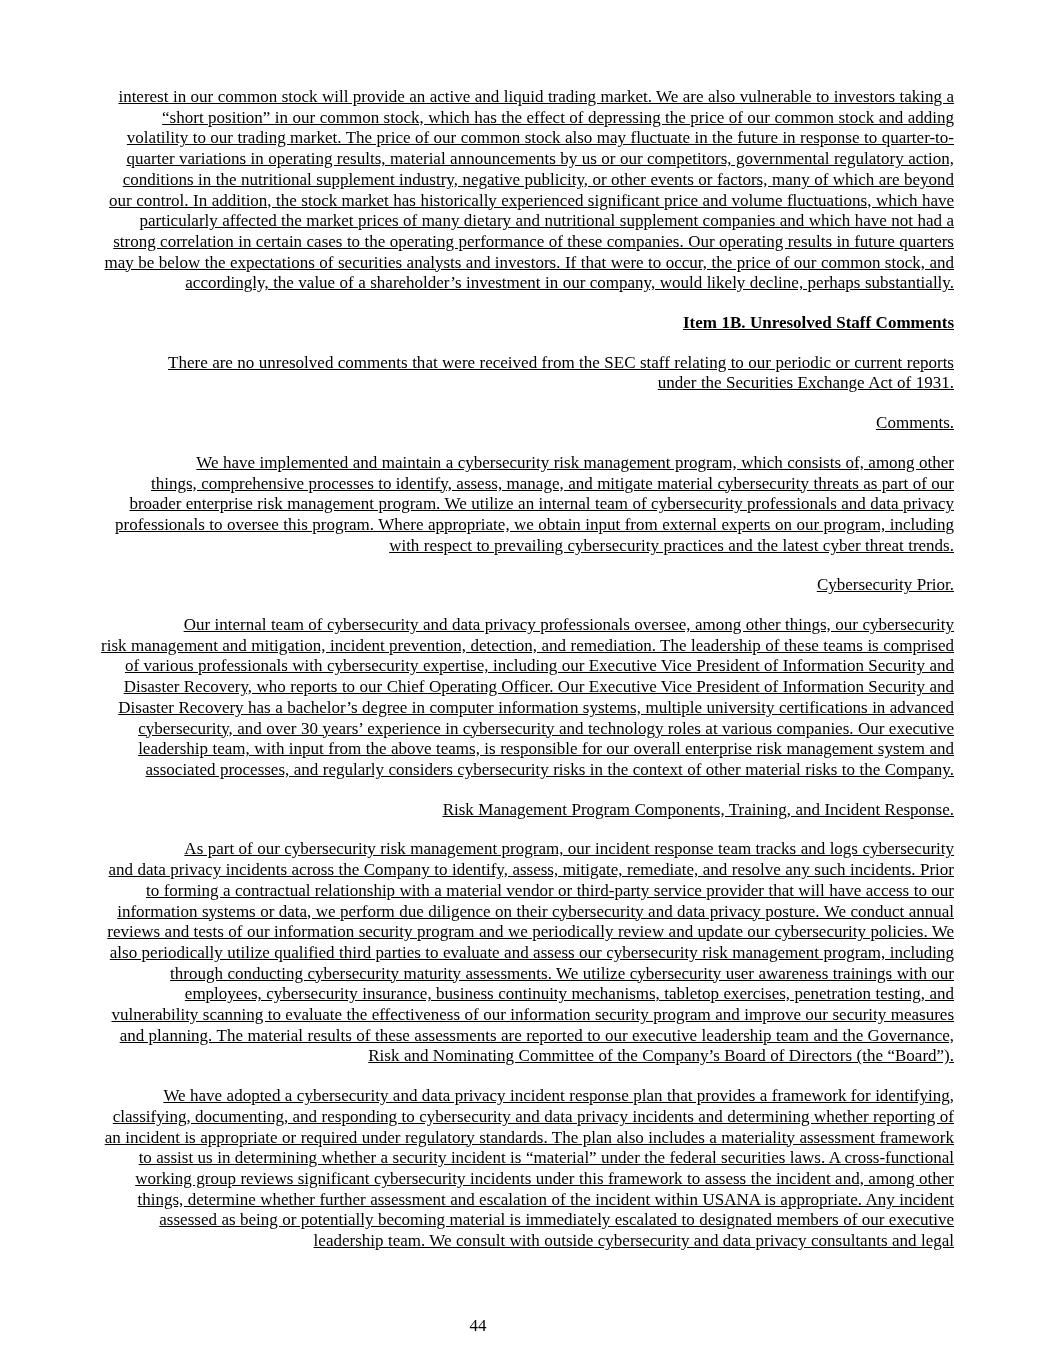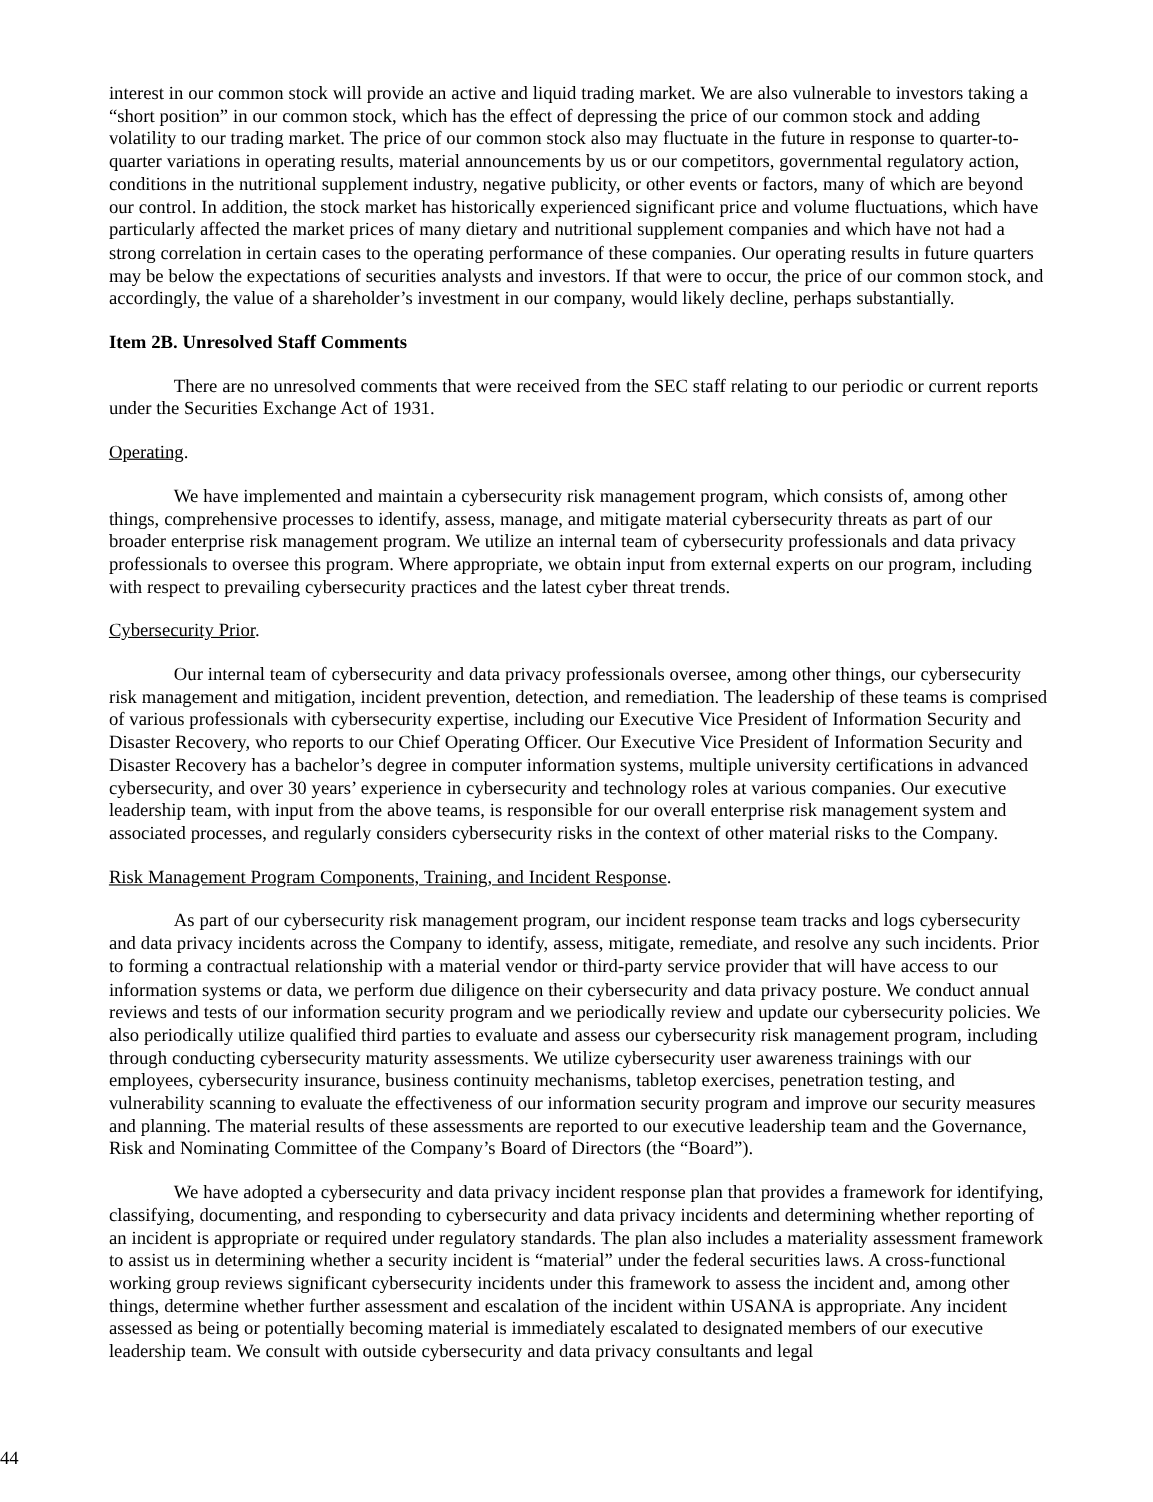--- a/index.html
+++ b/index.html
@@ -16,56 +16,57 @@
   }
   .page {
     box-sizing: border-box;
     width: 1048px;
     height: 1365px;
     padding: 75px 94px 0 99px;
   }
   .para, .heading, .subheading {
     font-size: 17px;
     line-height: 20.7px;
-    margin: 0 0 19px 0;
-    text-align: left;
+    margin: 12px 0 19px 0;
+    text-align: right;
     word-spacing: 0.2px;
+    text-decoration: underline;
   }
   .heading {
     font-weight: bold;
   }
   .indent {
     text-indent: 59px;
   }
   .ul {
     text-decoration: underline;
   }
   .footer {
     position: absolute;
     top: 1316px;
     left: 0;
     width: 956px;
-    text-align: left;
+    text-align: center;
     font-size: 17px;
     line-height: 20.7px;
   }
 </style>
 </head>
 <body>
 
 <div class="page">
 
   <p class="para">interest in our common stock will provide an active and liquid trading market. We are also vulnerable to investors taking a “short position” in our common stock, which has the effect of depressing the price of our common stock and adding volatility to our trading market. The price of our common stock also may fluctuate in the future in response to quarter-to-quarter variations in operating results, material announcements by us or our competitors, governmental regulatory action, conditions in the nutritional supplement industry, negative publicity, or other events or factors, many of which are beyond our control. In addition, the stock market has historically experienced significant price and volume fluctuations, which have particularly affected the market prices of many dietary and nutritional supplement companies and which have not had a strong correlation in certain cases to the operating performance of these companies. Our operating results in future quarters may be below the expectations of securities analysts and investors. If that were to occur, the price of our common stock, and accordingly, the value of a shareholder’s investment in our company, would likely decline, perhaps substantially.</p>
 
-  <p class="heading">Item 2B. Unresolved Staff Comments</p>
+  <p class="heading">Item 1B. Unresolved Staff Comments</p>
 
   <p class="para indent">There are no unresolved comments that were received from the SEC staff relating to our periodic or current reports under the Securities Exchange Act of 1931.</p>
 
 
-  <p class="subheading"><span class="ul">Operating</span><span>.</span></p>
+  <p class="subheading"><span class="ul">Comments</span><span>.</span></p>
 
   <p class="para indent">We have implemented and maintain a cybersecurity risk management program, which consists of, among other things, comprehensive processes to identify, assess, manage, and mitigate material cybersecurity threats as part of our broader enterprise risk management program. We utilize an internal team of cybersecurity professionals and data privacy professionals to oversee this program. Where appropriate, we obtain input from external experts on our program, including with respect to prevailing cybersecurity practices and the latest cyber threat trends.</p>
 
   <p class="subheading"><span class="ul">Cybersecurity Prior</span><span>.</span></p>
 
   <p class="para indent">Our internal team of cybersecurity and data privacy professionals oversee, among other things, our cybersecurity risk management and mitigation, incident prevention, detection, and remediation. The leadership of these teams is comprised of various professionals with cybersecurity expertise, including our Executive Vice President of Information Security and Disaster Recovery, who reports to our Chief Operating Officer. Our Executive Vice President of Information Security and Disaster Recovery has a bachelor’s degree in computer information systems, multiple university certifications in advanced cybersecurity, and over 30 years’ experience in cybersecurity and technology roles at various companies. Our executive leadership team, with input from the above teams, is responsible for our overall enterprise risk management system and associated processes, and regularly considers cybersecurity risks in the context of other material risks to the Company.</p>
 
   <p class="subheading"><span class="ul">Risk Management Program Components, Training, and Incident Response</span><span>.</span></p>
 
   <p class="para indent">As part of our cybersecurity risk management program, our incident response team tracks and logs cybersecurity and data privacy incidents across the Company to identify, assess, mitigate, remediate, and resolve any such incidents. Prior to forming a contractual relationship with a material vendor or third-party service provider that will have access to our information systems or data, we perform due diligence on their cybersecurity and data privacy posture. We conduct annual reviews and tests of our information security program and we periodically review and update our cybersecurity policies. We also periodically utilize qualified third parties to evaluate and assess our cybersecurity risk management program, including through conducting cybersecurity maturity assessments. We utilize cybersecurity user awareness trainings with our employees, cybersecurity insurance, business continuity mechanisms, tabletop exercises, penetration testing, and vulnerability scanning to evaluate the effectiveness of our information security program and improve our security measures and planning. The material results of these assessments are reported to our executive leadership team and the Governance, Risk and Nominating Committee of the Company’s Board of Directors (the “Board”).</p>

